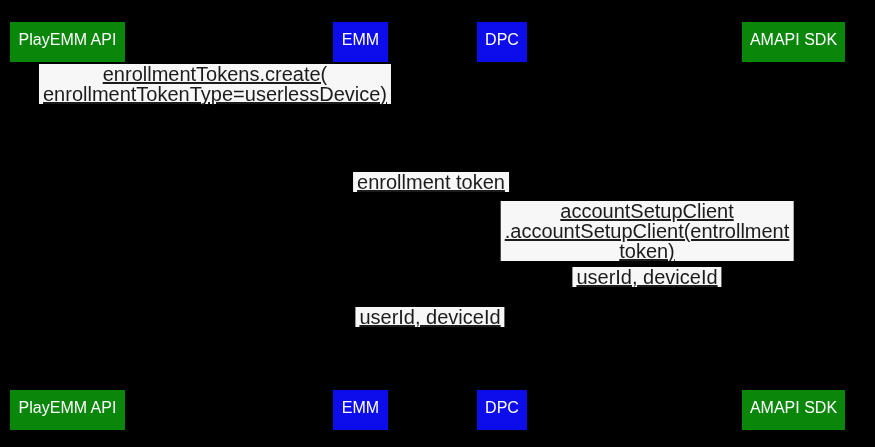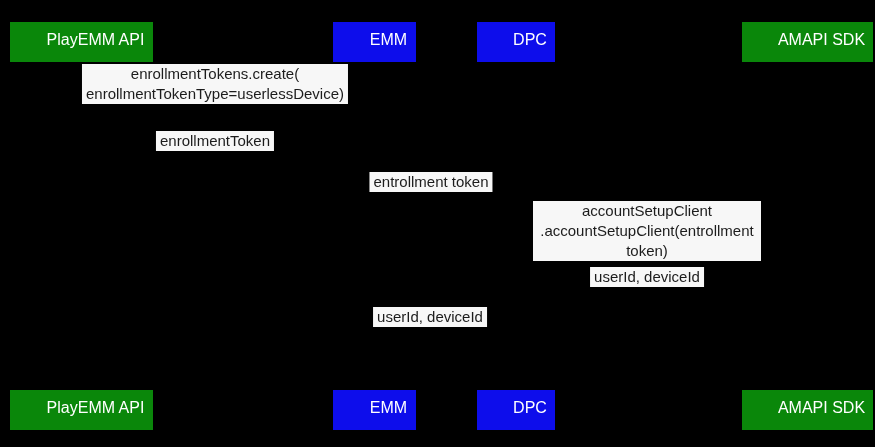--- a/index.html
+++ b/index.html
@@ -16,66 +16,65 @@
     overflow: hidden;
   }
   .actor {
     position: absolute;
     height: 40px;
     line-height: 35px;
     text-align: center;
     color: var(--actor-text, #fff);
     font-size: 16px;
     white-space: nowrap;
-    padding-left: 28px;
   }
   .actor.green { background: var(--actor-green, #0a870a); }
   .actor.blue  { background: var(--actor-blue, #0d0deb); }
   .actor.top    { top: 22px; }
   .actor.bottom { top: 390px; }
 
   .lifeline {
     position: absolute;
     top: 57px;
     width: 1px;
     height: 333px;
     background: #000000; 
   }
 
   .msg {
     position: absolute;
     transform: translateX(-50%);
     background: var(--label-bg, #f7f7f7);
     color: var(--label-text, #1c1c1c);
-    font-size: 15px;
+    font-size: 20px;
     line-height: 20px;
     text-align: center;
     white-space: pre-line;
     padding: 0 4px;
+    text-decoration: underline;
   }
 </style>
 </head>
 <body>
 
 <div class="diagram">
 
   <div class="lifeline" style="left:67px"></div>
   <div class="lifeline" style="left:360px"></div>
   <div class="lifeline" style="left:502px"></div>
   <div class="lifeline" style="left:793px"></div>
 
   <div class="actor green top" style="left:10px;  width:115px">PlayEMM API</div>
   <div class="actor blue top" style="left:333px; width:55px">EMM</div>
   <div class="actor blue top" style="left:477px; width:50px">DPC</div>
   <div class="actor green top" style="left:742px; width:103px">AMAPI SDK</div>
 
   <div class="msg" style="left:215px; top:64px">enrollmentTokens.create(
 enrollmentTokenType=userlessDevice)</div>
-  <div class="msg" style="left:215px; top:131px">enrollmentToken</div>
-  <div class="msg" style="left:431px; top:172px">entrollment token</div>
+  <div class="msg" style="left:431px; top:172px">enrollment token</div>
   <div class="msg" style="left:647px; top:201px">accountSetupClient
 .accountSetupClient(entrollment token)</div>
   <div class="msg" style="left:647px; top:267px">userId, deviceId</div>
   <div class="msg" style="left:430px; top:307px">userId, deviceId</div>
 
   <div class="actor green bottom" style="left:10px;  width:115px">PlayEMM API</div>
   <div class="actor blue bottom" style="left:333px; width:55px">EMM</div>
   <div class="actor blue bottom" style="left:477px; width:50px">DPC</div>
   <div class="actor green bottom" style="left:742px; width:103px">AMAPI SDK</div>
 

